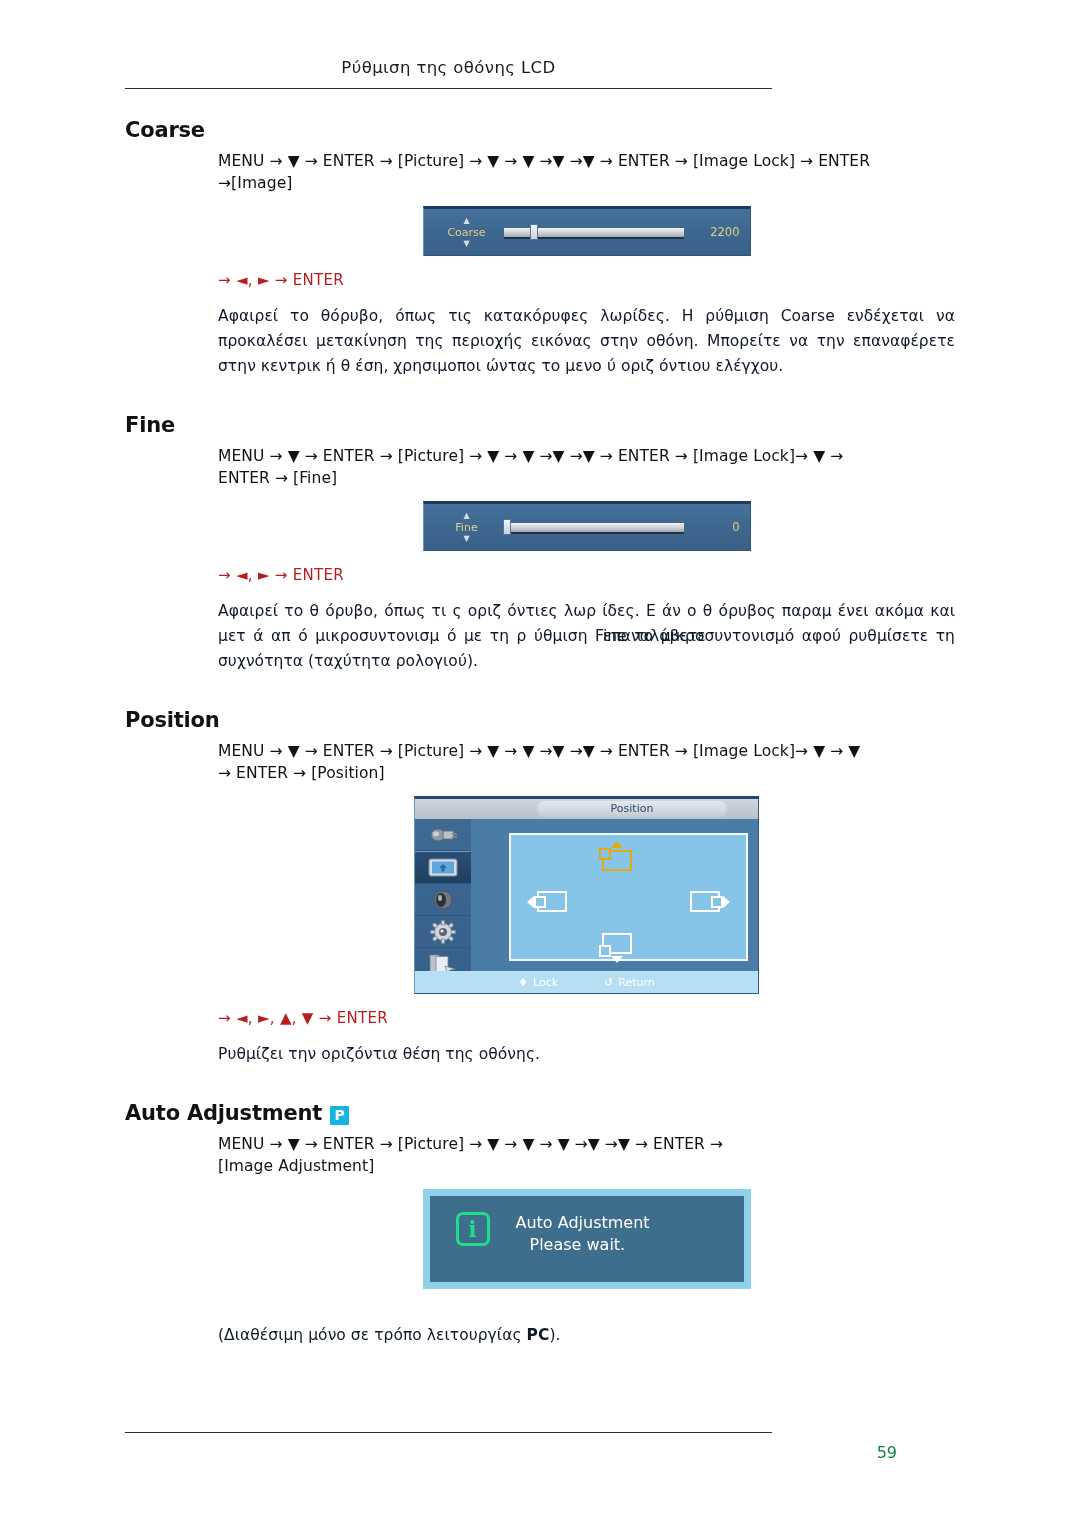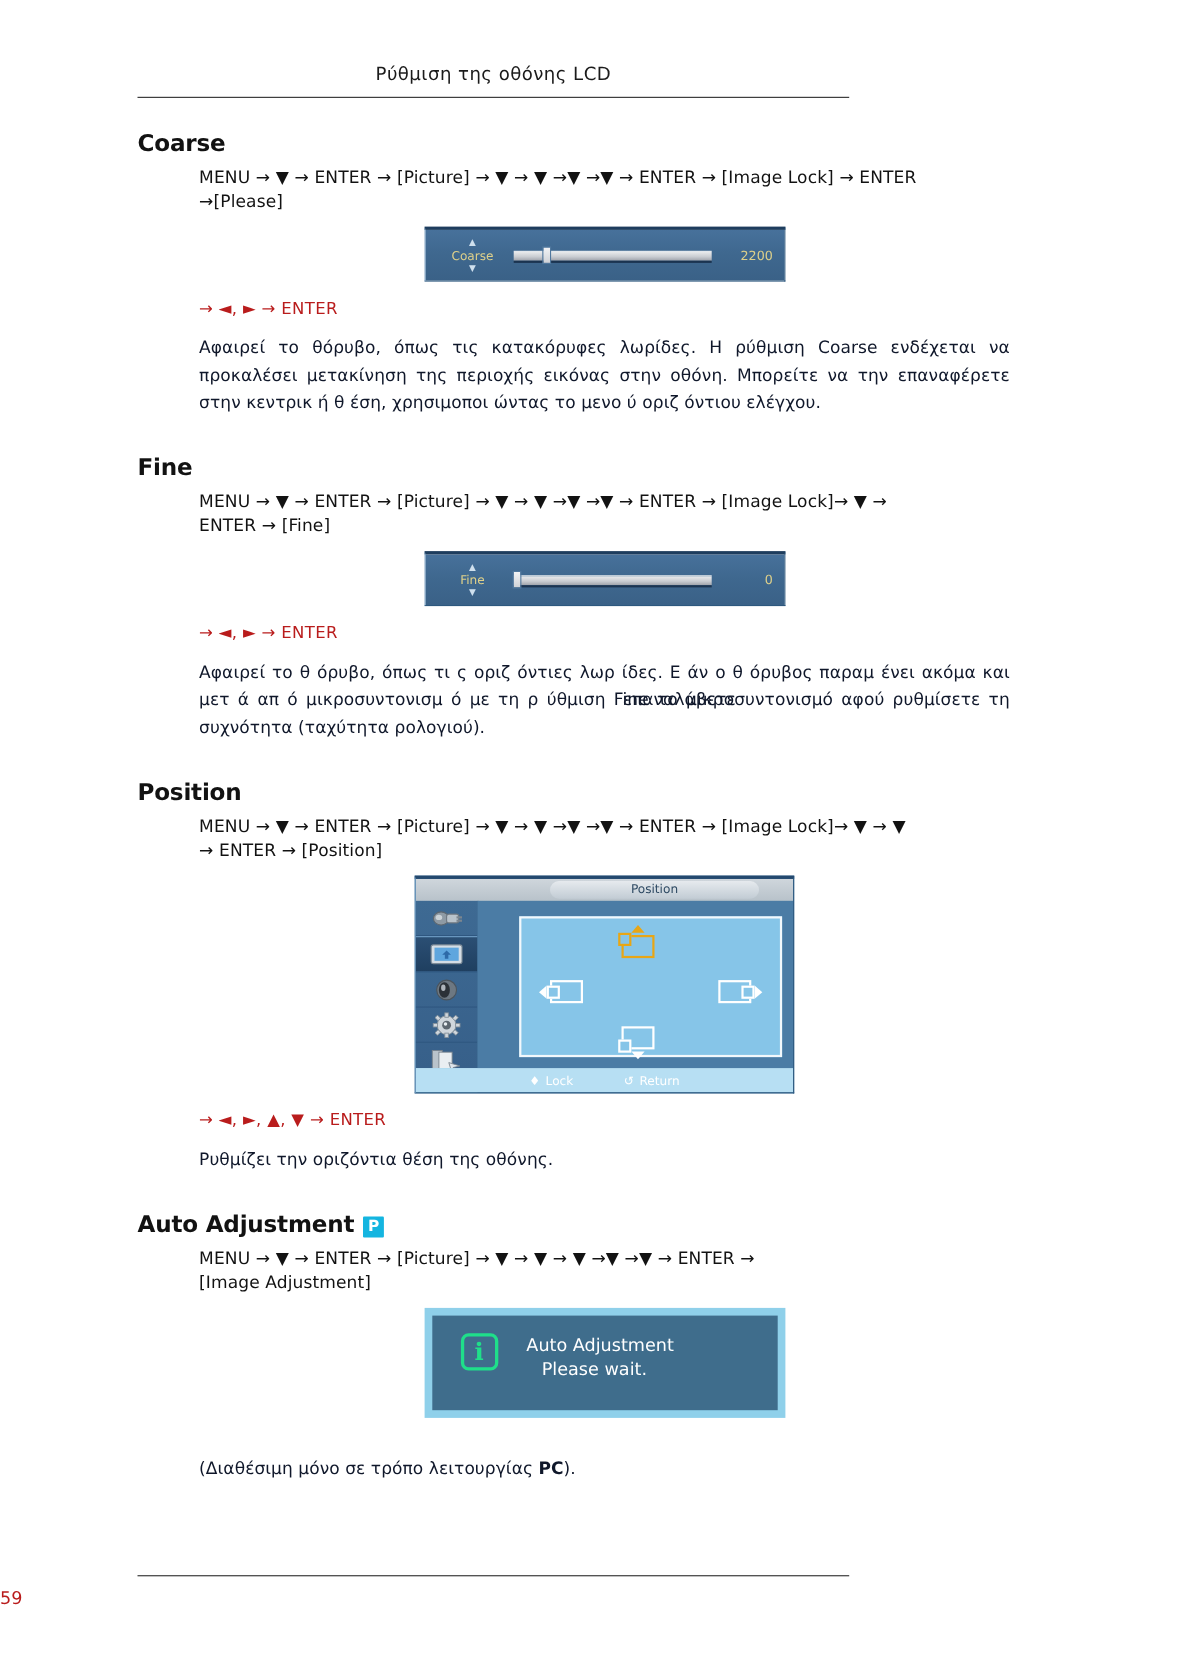--- a/index.html
+++ b/index.html
@@ -49,23 +49,23 @@
     position: absolute;
     left: 125px;
     right: 125px;
     top: 1432px;
     border-top: 1.4px solid #2b2b2b;
   }
   .page-number {
     position: absolute;
     left: 0; right: 0;
     top: 1443px;
-    text-align: left;
+    text-align: right;
     font-size: 16px;
-    color: #b91c1c;
+    color: #15803d;
   }
 
   
   .content {
     position: absolute;
     left: 125px;
     top: 118px;
     width: 830px;
   }
 
@@ -91,21 +91,21 @@
     font-weight: bold;
     line-height: 19px;
     text-align: center;
     font-family: "DejaVu Sans", sans-serif;
     border-radius: 1px;
     position: relative;
     top: 2px;
   }
 
   .indent {
-    margin-left: 56px;
+    margin-left: 93px;
     width: 737px;
   }
 
   .menu-path {
     font-size: 15.5px;
     line-height: 22px;
     color: #121212;
     letter-spacing: 0.1px;
     margin: 0 0 6px 0;
     font-family: "DejaVu Sans", sans-serif;
@@ -361,21 +361,21 @@
 
   <div class="content">
 
     <h2 class="section-title">
       <span>Coarse</span>
     </h2>
 
     <div class="indent">
       <div class="menu-path">
         <span>MENU → ▼ → ENTER → [Picture] → ▼ → ▼ →▼ →▼ → ENTER → [Image Lock] → ENTER</span><br>
-        <span>→[Please]</span>
+        <span>→[Image]</span>
       </div>
 
       <div class="osd-wrap">
         <div class="osd-slider">
           <div class="lbl-col">
             <span class="caret">▲</span>
             <span class="nm">Coarse</span>
             <span class="caret">▼</span>
           </div>
           <div class="track-holder">

